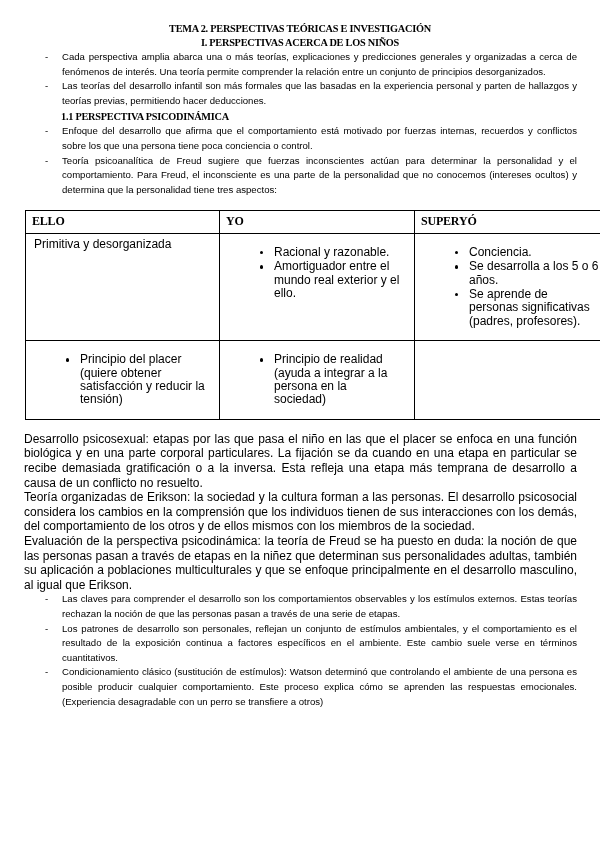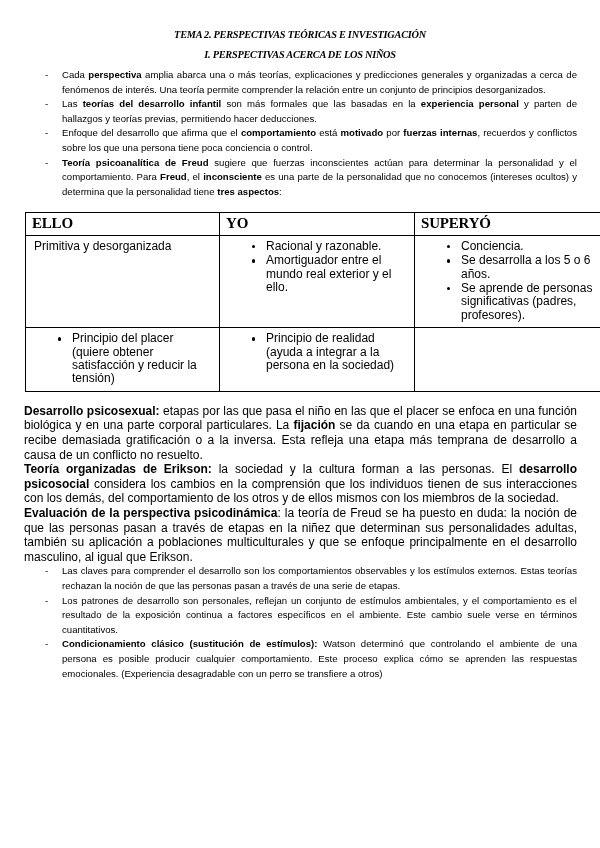--- a/index.html
+++ b/index.html
@@ -19,22 +19,21 @@
   .inner {
     padding: 22px 23px 0 23px;
   }
   .h-center {
     text-align: center;
     font-family: "Liberation Serif", serif;
     font-weight: bold;
     font-size: 10.3px;
     letter-spacing: -0.25px;
     line-height: 14px;
-    margin: 6px;
-    font-style: italic;
+    margin: 0;
   }
   .h-sub {
     font-family: "Liberation Serif", serif;
     font-weight: bold;
     font-size: 10.3px;
     letter-spacing: -0.25px;
     line-height: 15px;
     margin: 1px 0 0 0;
   }
   .h-sub.indent {
@@ -60,51 +59,51 @@
     top: 0;
     font-size: 9.6px;
   }
   p.para {
     font-size: 12px;
     line-height: 14.6px;
     text-align: justify;
     margin: 0;
     padding-left: 1px;
   }
-  b { font-weight: bold; }
+  b { font-weight: normal; }
 
   table.freud {
     border-collapse: collapse;
     width: 552px;
     margin: 13px 0 12px 2px;
     table-layout: fixed;
   }
   table.freud td {
     border: 1.1px solid #000000;
     vertical-align: top;
     padding: 4px 5px 4px 6px;
     font-size: 12px;
     line-height: 13.4px;
   }
   table.freud td.c1 { width: 182px; }
   table.freud td.c2 { width: 183px; }
   table.freud td.c3 { width: 187px; }
   table.freud td.hd {
     font-family: "Liberation Serif", serif;
     font-weight: bold;
-    font-size: 15px;
+    font-size: 12px;
     letter-spacing: -0.2px;
     padding-top: 4px;
     padding-bottom: 4px;
   }
   td.tall-a { height: 80px; }
   td.tall-b { height: 44px; }
   ul.celllist {
     list-style: none;
-    margin: 0;
+    margin: 8px;
     padding: 0 0 0 26px;
   }
   ul.celllist > li {
     position: relative;
     padding-left: 14px;
     margin: 0 0 1px 0;
     line-height: 13.4px;
   }
   ul.celllist > li::before {
     content: "";
@@ -125,20 +124,21 @@
   <div class="inner">
 
     <div class="h-center">TEMA 2. PERSPECTIVAS TEÓRICAS E INVESTIGACIÓN</div>
     <div class="h-center">I. PERSPECTIVAS ACERCA DE LOS NIÑOS</div>
 
     <ul class="dashlist" id="intro-bullets">
         <li><span>Cada </span><b>perspectiva</b><span> amplia abarca una o más teorías, explicaciones y predicciones generales y organizadas a cerca de fenómenos de interés. Una teoría permite comprender la relación entre un conjunto de principios desorganizados.</span></li>
         <li><span>Las </span><b>teorías del desarrollo infantil</b><span> son más formales que las basadas en la </span><b>experiencia personal</b><span> y parten de hallazgos y teorías previas, permitiendo hacer deducciones.</span></li>
       </ul>
 
+    <div class="h-sub indent">1.1 PERSPECTIVA PSICODINÁMICA</div>
 
     <ul class="dashlist" id="psycho-bullets">
         <li><span>Enfoque del desarrollo que afirma que el </span><b>comportamiento</b><span> está </span><b>motivado</b><span> por </span><b>fuerzas internas</b><span>, recuerdos y conflictos sobre los que una persona tiene poca conciencia o control.</span></li>
         <li><b>Teoría psicoanalítica de Freud</b><span> sugiere que fuerzas inconscientes actúan para determinar la personalidad y el comportamiento. Para </span><b>Freud</b><span>, el </span><b>inconsciente</b><span> es una parte de la personalidad que no conocemos (intereses ocultos) y determina que la personalidad tiene </span><b>tres aspectos</b><span>:</span></li>
       </ul>
 
     <table class="freud">
       <tbody>
         <tr>
           <td class="c1 hd">ELLO</td>

